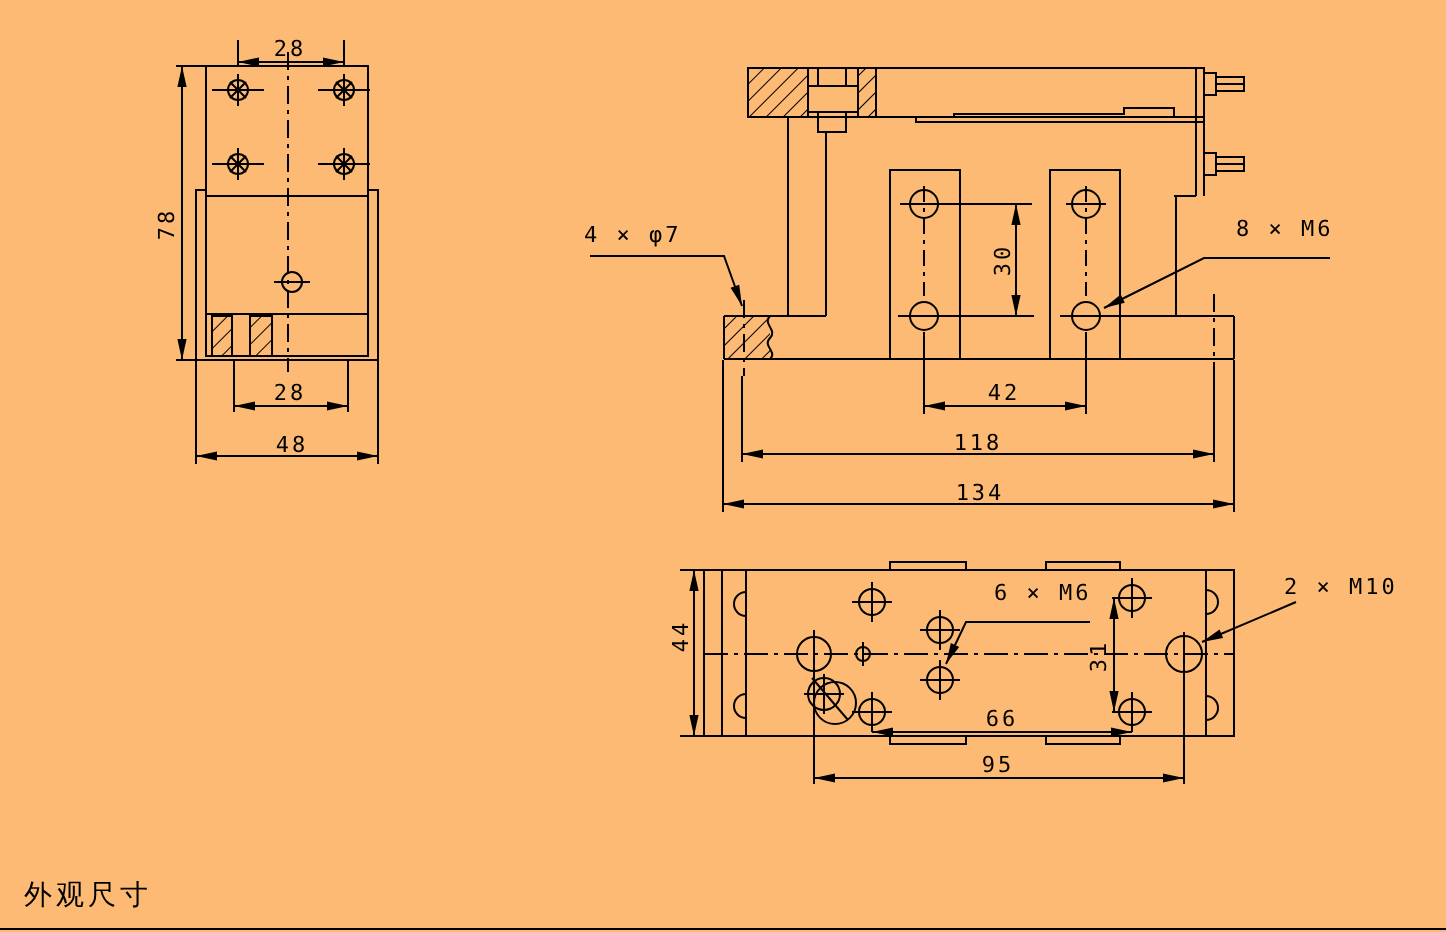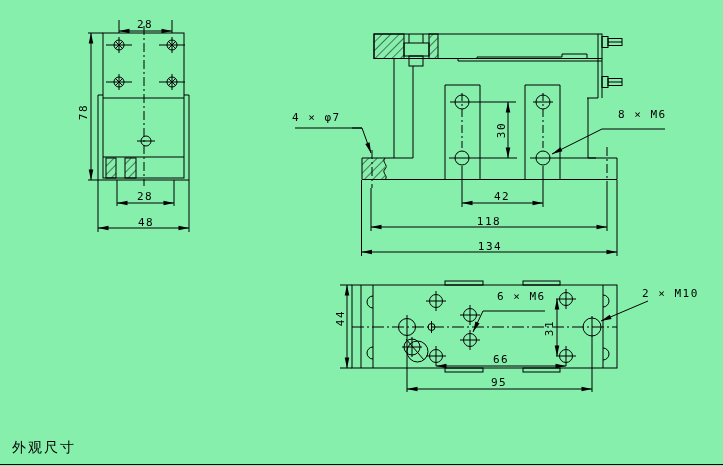--- a/index.html
+++ b/index.html
@@ -1,16 +1,16 @@
 <!DOCTYPE html>
 <html><head>
 <meta charset="utf-8">
 <style>
   html,body{margin:0;padding:0;background:#ffffff;}
-  #sheet{position:relative;width:723px;height:466px;background:#86efac;overflow:hidden;
+  #sheet{position:relative;width:723px;height:466px;background:#fdba74;overflow:hidden;
          font-family:"DejaVu Sans Mono",monospace;}
   svg text{fill:#000;font-family:"DejaVu Sans Mono",monospace;font-size:11px;letter-spacing:1.5px;}
   svg text.cjk{font-family:"DejaVu Sans",sans-serif;font-size:14px;letter-spacing:2px;}
 </style>
 </head>
 <body>
 
 <div id="sheet">
 <svg width="723" height="466" viewBox="0 0 723 466">
   <defs>

